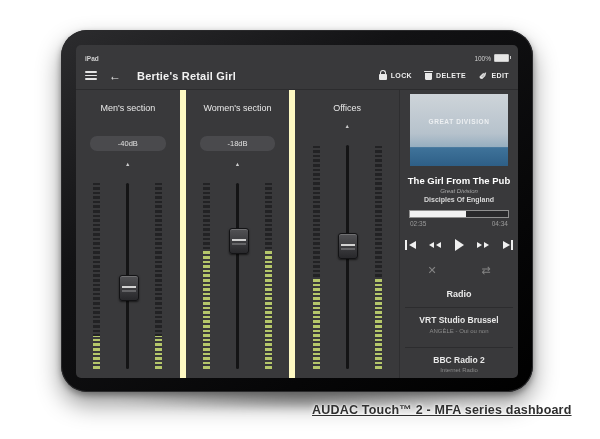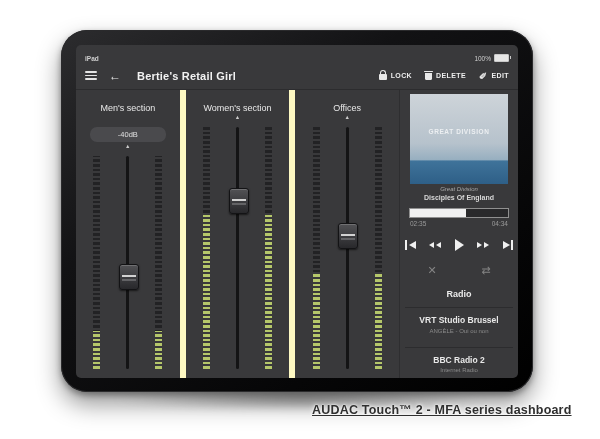--- a/index.html
+++ b/index.html
@@ -33,21 +33,21 @@
   .action{display:flex;align-items:center;gap:4px;font-size:7px;font-weight:bold;letter-spacing:.4px;color:#ededed;cursor:pointer;}
   .lock-ic{width:8px;height:6px;background:#e8e8e8;border-radius:1px;position:relative;margin-top:3px;}
   .lock-ic::before{content:"";position:absolute;left:1.4px;top:-3.6px;width:4px;height:4px;border:1.2px solid #e8e8e8;border-bottom:none;border-radius:3px 3px 0 0;}
   .trash-ic{width:7px;height:7.5px;background:#e8e8e8;border-radius:0 0 1.5px 1.5px;position:relative;margin-top:2px;}
   .trash-ic::before{content:"";position:absolute;top:-2.2px;left:-1px;width:9px;height:1.6px;background:#e8e8e8;border-radius:1px;}
   .pencil-ic{font-size:9.5px;color:#e8e8e8;display:inline-block;transform:scaleY(-1);line-height:9px;}
 
   
   .body{flex:1;display:flex;border-top:1px solid #2c2c2e;min-height:0;}
   .faders{flex:1;display:flex;min-width:0;}
-  .zone{width:33.333%;display:flex;flex-direction:column;align-items:center;position:relative;}
+  .zone{width:33.333%;display:flex;flex-direction:column;align-items:center;position:relative;gap:9px;}
   .zone + .zone{border-left:6px solid #fef9c3;}
   .zone-title{margin-top:13px;font-size:9px;color:#e8e8e8;}
   .db-chip{margin-top:14px;width:calc(100% - 28px);height:15px;background:#4a4a4d;border-radius:7px;
     font-size:7.5px;line-height:15px;text-align:center;color:#e0e0e0;cursor:pointer;}
   .db-caret{font-size:5.5px;color:#cccccc;line-height:7px;margin-top:1px;}
   .fader-area{position:relative;flex:1;width:100%;margin:2px 0 5px;}
   .track{position:absolute;left:calc(50% - 1.5px);top:4px;bottom:4px;width:3px;background:#141415;border-radius:2px;cursor:pointer;}
   .handle{position:absolute;left:calc(50% - 9px);width:18px;height:24px;top:calc(4px + (100% - 32px) * var(--fader,.5));
     background:linear-gradient(#525255,#28282b);border:1px solid #131315;border-radius:3px;
     box-shadow:inset 0 1px 0 rgba(255,255,255,.18),0 1px 2px rgba(0,0,0,.6);cursor:grab;}
@@ -148,20 +148,21 @@
               <div class="handle"></div>
               <div class="vu right">
                   <div class="unlit"></div>
                   <div class="lit"></div>
                 </div>
             </div>
           </div>
 
           <div class="zone" style="--fader: 0.28; --vu: 64%;">
             <div class="zone-title">Women's section</div>
+            <div class="db-chip">-18dB</div>
             <div class="db-caret">▲</div>
             <div class="fader-area">
               <div class="vu left">
                   <div class="unlit"></div>
                   <div class="lit"></div>
                 </div>
               <div class="track"></div>
               <div class="handle"></div>
               <div class="vu right">
                   <div class="unlit"></div>
@@ -185,20 +186,21 @@
                   <div class="lit"></div>
                 </div>
             </div>
           </div>
         </div>
 
         <div class="media">
           <div class="art">
             <span class="art-text">GREAT DIVISION</span>
           </div>
+          <div class="song-title">The Girl From The Pub</div>
           <div class="artist">Great Division</div>
           <div class="album">Disciples Of England</div>
           <div class="progress">
             <div class="fill" style="width: 57%;"></div>
           </div>
           <div class="times">
             <span>02:35</span>
             <span>04:34</span>
           </div>
           <div class="transport">

